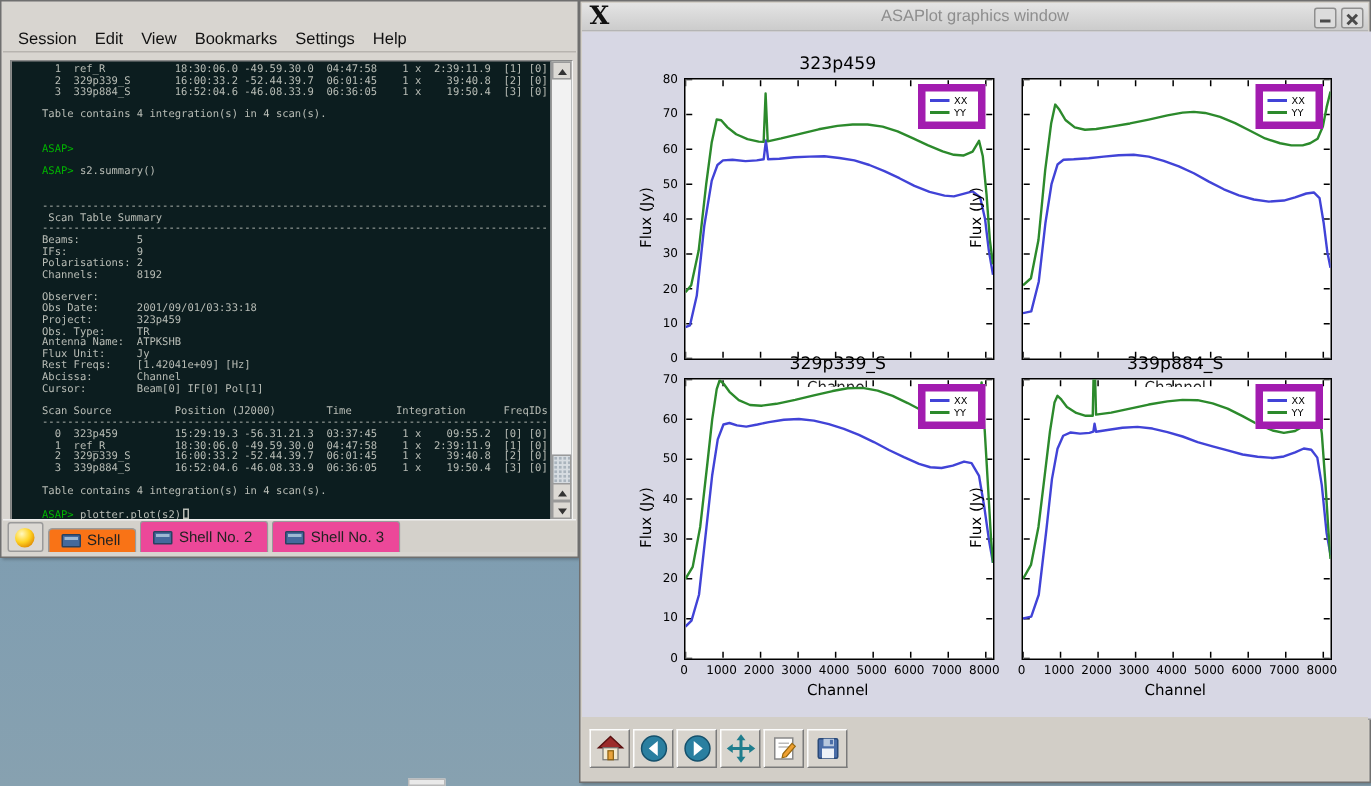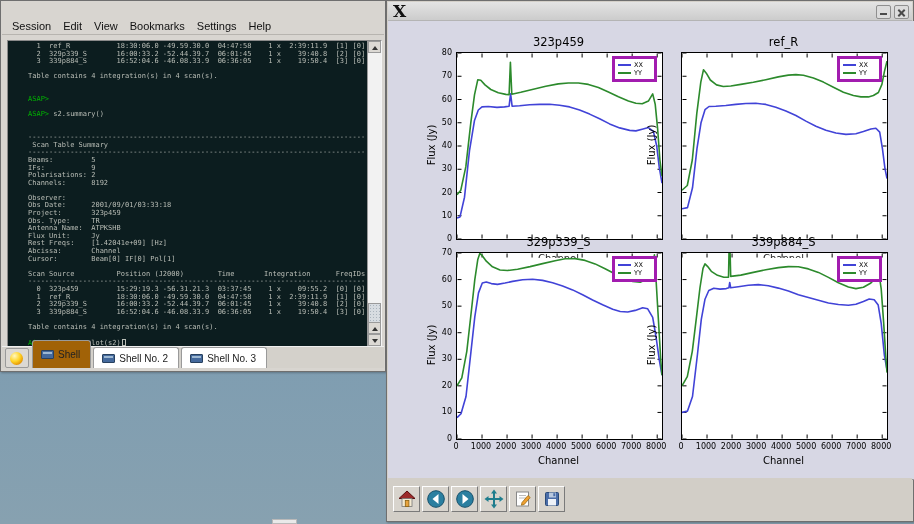--- a/index.html
+++ b/index.html
@@ -53,22 +53,22 @@
               background-image:radial-gradient(#aab4bd 1px, transparent 1px); background-size:3px 3px; }
   
   #tabbar { position:absolute; left:1px; right:1px; bottom:3px; height:22px; background:#d4d1cb;
             border-top:1px solid #efefef; display:flex; align-items:flex-end; }
   #newsession { width:24px; height:20px; margin:0 3px 0 3px; background:#dcd9d4;
                 border:1px solid #9a9a9a; border-radius:2px; position:relative; }
   .orb { position:absolute; left:4px; top:3px; width:13px; height:13px; border-radius:50%;
          background:radial-gradient(circle at 35% 30%, #fff8c0, #ffd324 45%, #e08a00 80%, #9a5a00); }
   .tab { height:21px; display:flex; align-items:center; gap:4px; padding:0 10px 0 8px;
          border:1px solid #9a9a9a; border-bottom:none; border-radius:3px 3px 0 0;
-         background:#ffffff; margin-right:2px; font-size:10px; color:#222; }
-  .tab.active { background:#a16207; height:28px; }
+         background:#ec4899; margin-right:2px; font-size:10px; color:#222; }
+  .tab.active { background:#f97316; height:16px; }
   .tab-icon { width:13px; height:9px; background:#44699c; border:1px solid #28415f; border-radius:1px; position:relative; }
   .tab-icon::before { content:""; position:absolute; left:1px; right:1px; top:1px; height:2px; background:#9db8d2; }
 
   
   #plotwin { left:386px; top:0; width:528px; height:522px; background:#d4d0c9; }
   #plotwin .titlebar { background:linear-gradient(#e4e4e4,#cccccc); }
   .x11-icon { position:absolute; left:5px; top:0px; width:18px; height:19px;
               font-family:"DejaVu Serif", serif; font-weight:bold; font-size:17px; color:#111; line-height:19px; }
   .x11-icon::before { content:"X"; }
   #plotcanvas { position:absolute; left:1px; top:20px; width:568px; height:459px; background:#d7d7e4;
@@ -77,21 +77,21 @@
   .axes svg { position:absolute; left:0; top:0; overflow:hidden; }
   .ptitle { position:absolute; z-index:2; text-align:center; font-family:"DejaVu Sans", sans-serif;
             font-size:11.5px; color:#000; }
   .sliver { position:absolute; z-index:2; height:5px; overflow:hidden; text-align:center;
             font-family:"DejaVu Sans", sans-serif; font-size:10px; color:#222; }
   .ticklab { position:absolute; z-index:2; font-family:"DejaVu Sans", sans-serif; font-size:8px; color:#000; }
   .ylab { position:absolute; z-index:3; width:80px; height:12px; text-align:center;
           font-family:"DejaVu Sans", sans-serif; font-size:10px; color:#000; transform:rotate(-90deg); }
   .xlab { position:absolute; z-index:2; text-align:center; font-family:"DejaVu Sans", sans-serif;
           font-size:10px; color:#000; }
-  .legend { position:absolute; z-index:4; width:45px; background:#fff; border:3px solid #a21caf;
+  .legend { position:absolute; z-index:4; width:45px; background:#fff; border:5px solid #a21caf;
             padding:2px 3px; }
   .lrow { display:flex; align-items:center; gap:3px; height:8px; }
   .lsample { display:inline-block; width:13px; height:2px; }
   .llabel { font-family:"DejaVu Sans", sans-serif; font-size:6.5px; color:#000; }
 
   
   #plottoolbar { position:absolute; left:1px; right:1px; bottom:1px; height:42px; background:#d2cec7; }
   .tbtn { position:absolute; top:8px; width:27px; height:26px; background:#d8d4cd;
           border-top:1px solid #fdfdfd; border-left:1px solid #fdfdfd;
           border-right:1px solid #7a7a7a; border-bottom:1px solid #7a7a7a; }
@@ -178,20 +178,21 @@
         <div class="tab">
           <span class="tab-icon"></span>
           <span>Shell No. 3</span>
         </div>
       </div>
   </div>
 
   <div class="window" id="plotwin">
     <div class="titlebar">
       <span class="x11-icon"></span>
+      <span class="title-text" style="left:0;right:0;text-align:center;font-weight:normal;color:#8e8e8e;">ASAPlot graphics window</span>
       <span class="winbtn" style="left:488px;">
           <span class="g g-min"></span>
         </span>
       <span class="winbtn" style="left:506px;">
           <span class="g g-close"></span>
         </span>
     </div>
 
     <div id="plotcanvas">
         <div class="ptitle" style="left: 68px; top: 14px; width: 205px;">323p459</div>
@@ -250,21 +251,20 @@
         <div class="ticklab" style="left: 42px; top: 213px; width: 22px; text-align: right;">0</div>
         <div class="ticklab" style="left: 42px; top: 189.75px; width: 22px; text-align: right;">10</div>
         <div class="ticklab" style="left: 42px; top: 166.5px; width: 22px; text-align: right;">20</div>
         <div class="ticklab" style="left: 42px; top: 143.25px; width: 22px; text-align: right;">30</div>
         <div class="ticklab" style="left: 42px; top: 120px; width: 22px; text-align: right;">40</div>
         <div class="ticklab" style="left: 42px; top: 96.75px; width: 22px; text-align: right;">50</div>
         <div class="ticklab" style="left: 42px; top: 73.5px; width: 22px; text-align: right;">60</div>
         <div class="ticklab" style="left: 42px; top: 50.25px; width: 22px; text-align: right;">70</div>
         <div class="ticklab" style="left: 42px; top: 27px; width: 22px; text-align: right;">80</div>
         <div class="ylab" style="left: 4px; top: 118px;">Flux (Jy)</div>
-        <div class="ptitle" style="left: 293px; top: 14px; width: 205px;">ref_R</div>
         <div class="axes" style="left: 293px; top: 31px; width: 207px; height: 188px;">
           <svg width="205" height="186">
             <line x1="0" y1="0.5" x2="0" y2="4.5" stroke="#000" stroke-width="1"></line>
             <line x1="0" y1="181.5" x2="0" y2="185.5" stroke="#000" stroke-width="1"></line>
             <line x1="25.0244140625" y1="0.5" x2="25.0244140625" y2="4.5" stroke="#000" stroke-width="1"></line>
             <line x1="25.0244140625" y1="181.5" x2="25.0244140625" y2="185.5" stroke="#000" stroke-width="1"></line>
             <line x1="50.048828125" y1="0.5" x2="50.048828125" y2="4.5" stroke="#000" stroke-width="1"></line>
             <line x1="50.048828125" y1="181.5" x2="50.048828125" y2="185.5" stroke="#000" stroke-width="1"></line>
             <line x1="75.0732421875" y1="0.5" x2="75.0732421875" y2="4.5" stroke="#000" stroke-width="1"></line>
             <line x1="75.0732421875" y1="181.5" x2="75.0732421875" y2="185.5" stroke="#000" stroke-width="1"></line>

